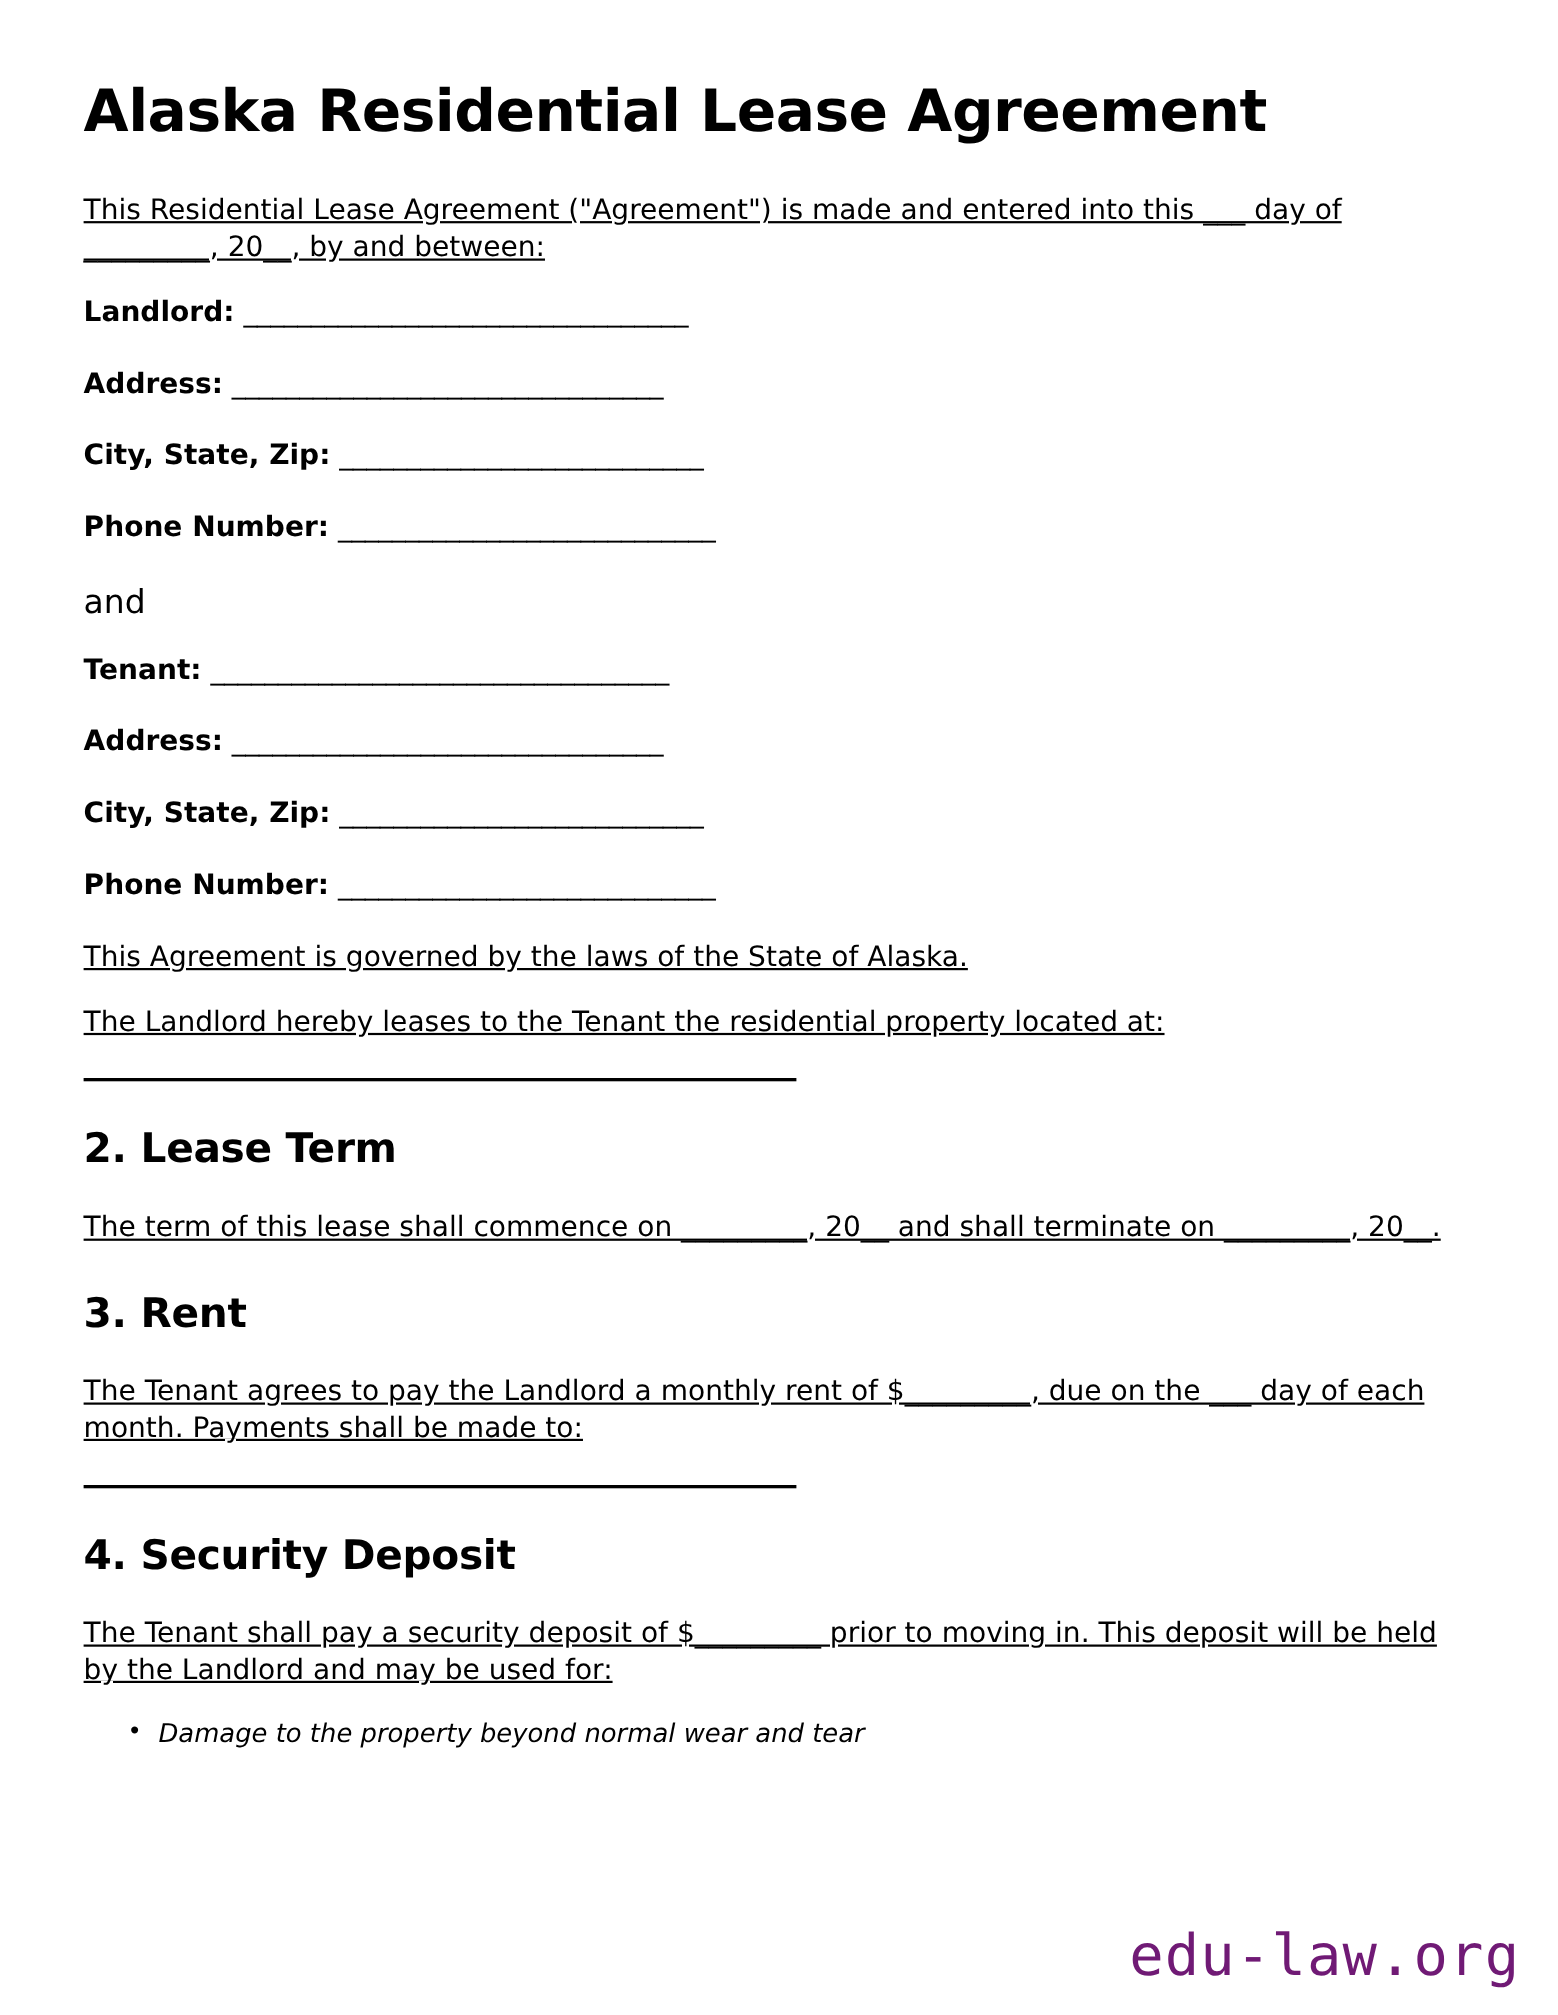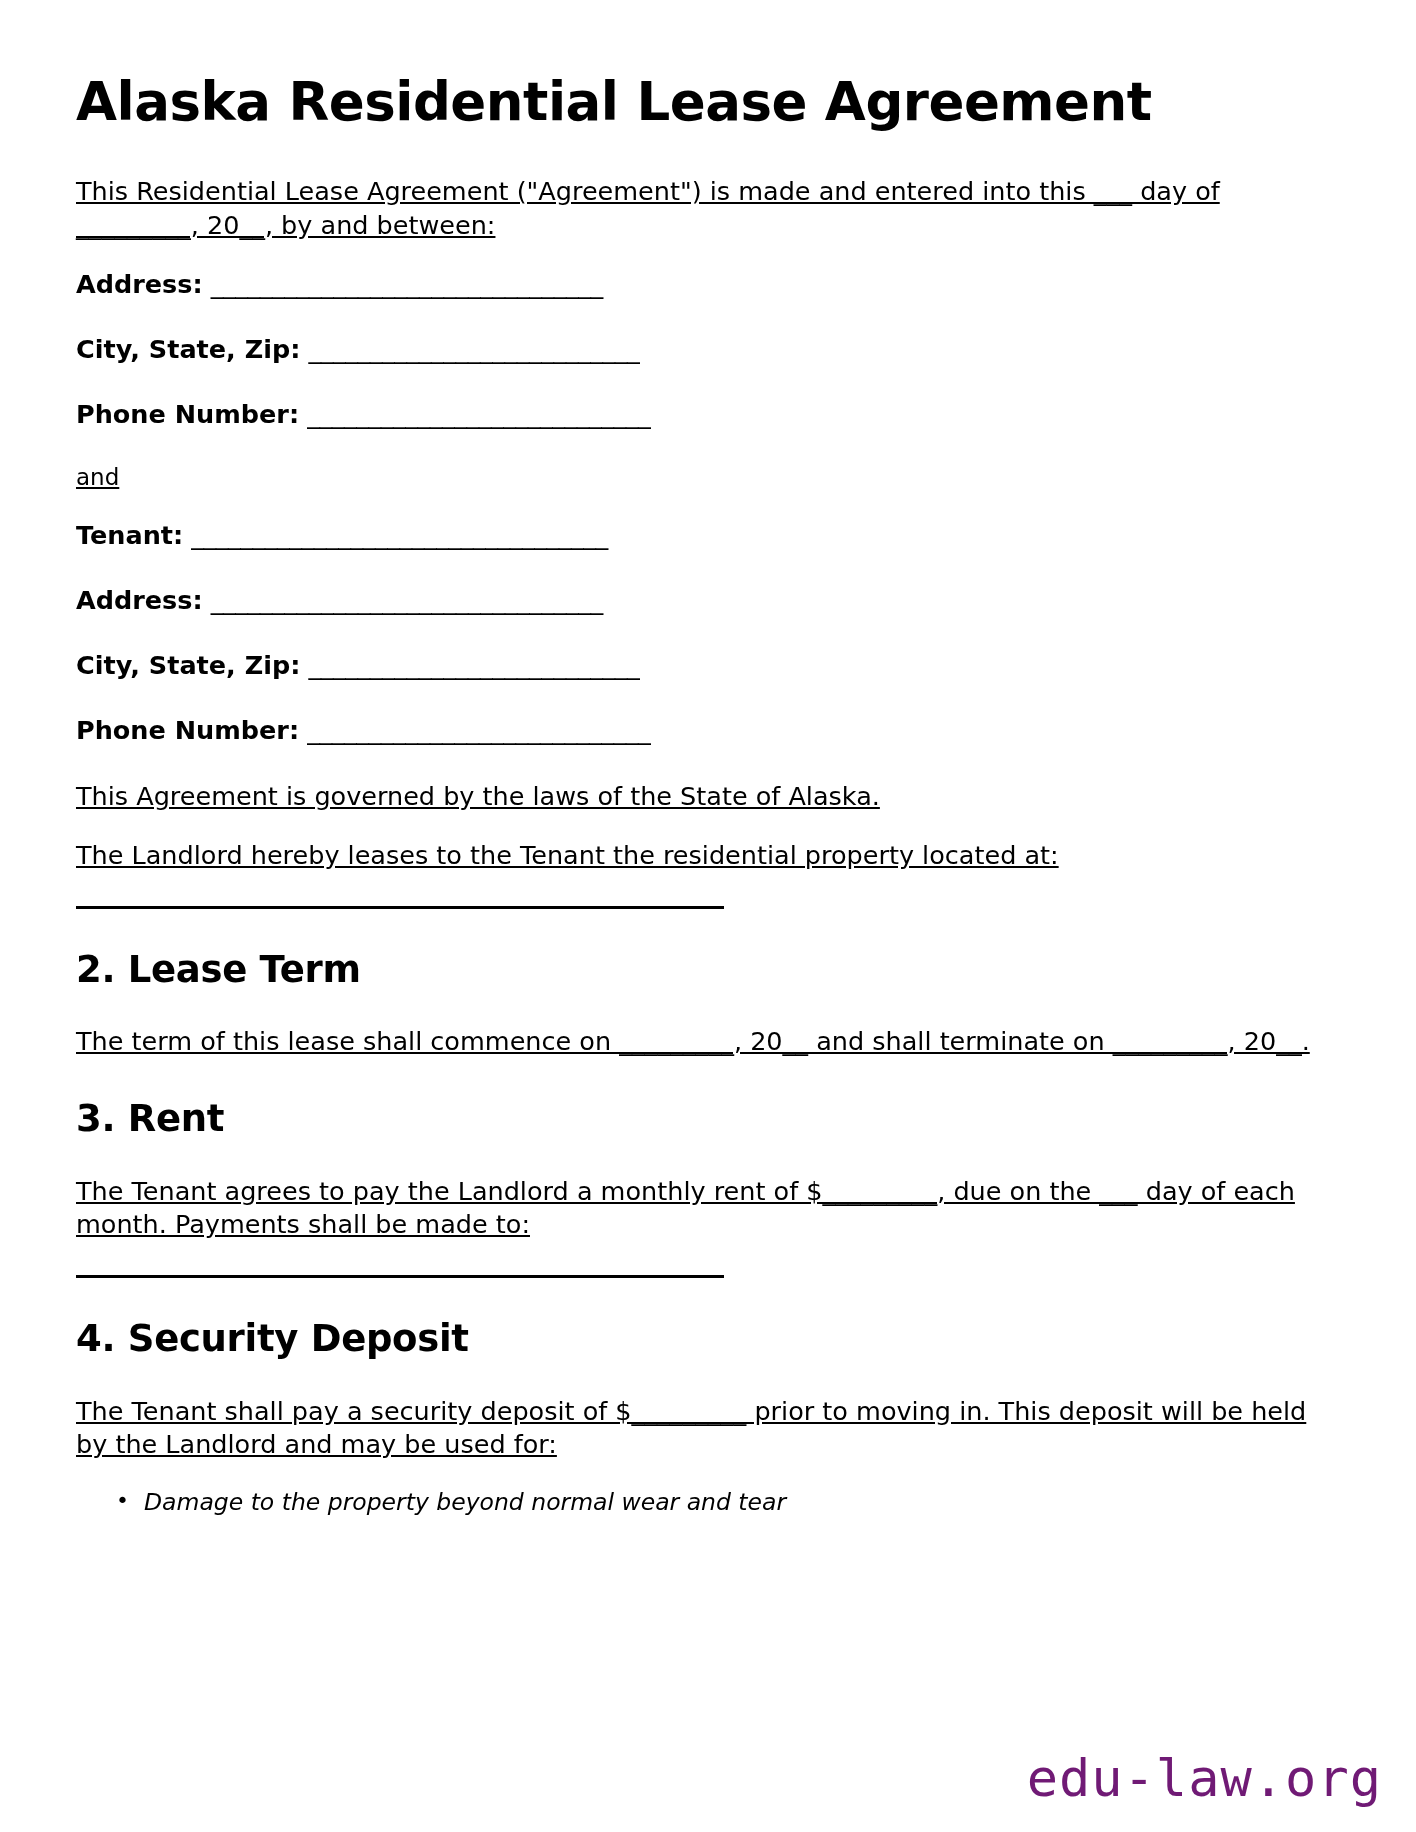--- a/index.html
+++ b/index.html
@@ -55,24 +55,23 @@
   }
   .field-label {
     font-weight: bold;
   }
   .blank {
     font-weight: normal;
     letter-spacing: -0.5px;
   }
 
   .plain-line {
-    font-size: 23px;
+    font-size: 30px;
     line-height: 1.30;
     margin: 0 0 26px 0;
-    text-decoration: underline;
   }
 
   h2.section-title {
     font-size: 37px;
     font-weight: bold;
     line-height: 1.15;
     margin: 40px 0 34px 0;
     letter-spacing: -0.3px;
   }
 
@@ -122,20 +121,24 @@
 </head>
 <body>
 
 <div class="page">
   <div class="content">
 
     <h1 class="doc-title">Alaska Residential Lease Agreement</h1>
 
     <p class="para">This Residential Lease Agreement ("Agreement") is made and entered into this ___ day of _________, 20__, by and between:</p>
 
+    <div class="field-row">
+      <span class="field-label">Landlord:</span>
+      <span class="blank">_________________________________</span>
+    </div>
 
     <div class="field-row">
       <span class="field-label">Address:</span>
       <span class="blank">________________________________</span>
     </div>
 
     <div class="field-row">
       <span class="field-label">City, State, Zip:</span>
       <span class="blank">___________________________</span>
     </div>

